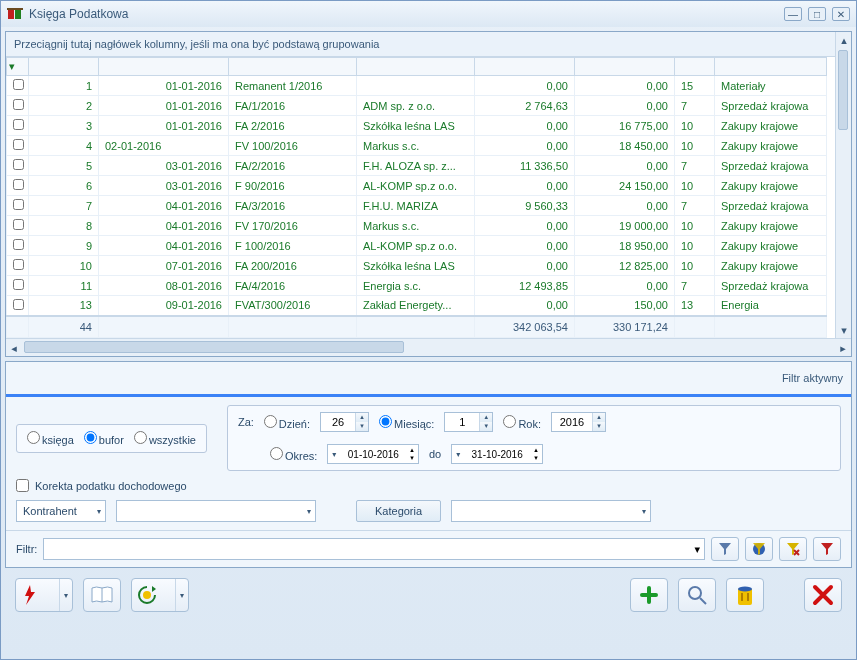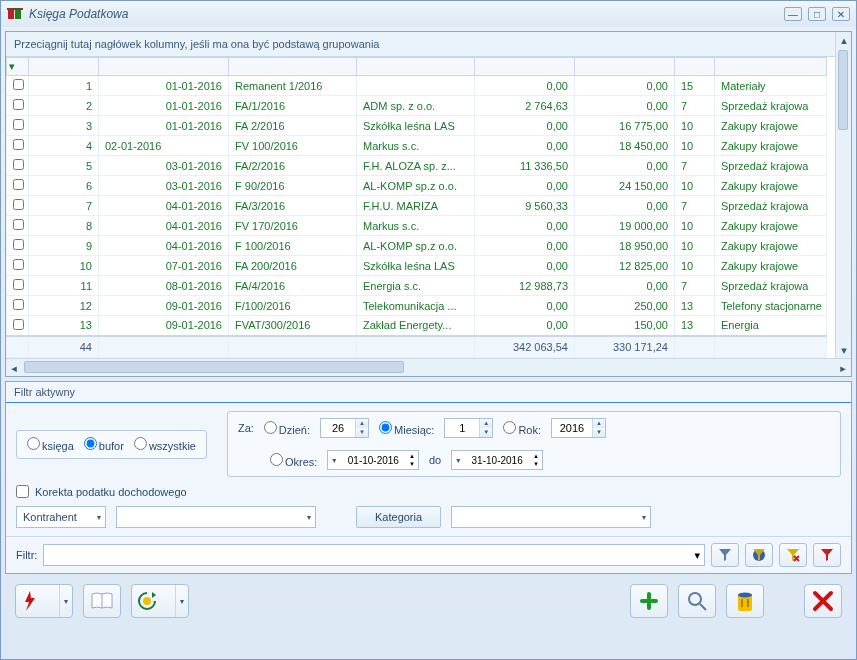--- a/index.html
+++ b/index.html
@@ -25,21 +25,21 @@
   display: flex;
   align-items: center;
   padding: 0 6px;
   background: linear-gradient(to bottom, #f0f6fc, #dce8f4);
 }
 .titlebar-icon {
   width: 16px; height: 16px;
   margin-right: 6px;
   display: inline-flex;
 }
-.titlebar-title { flex: 1; color: #3a5a7a; font-size: 12px; font-style: italic; }
+.titlebar-title { flex: 1; color: #3a5a7a; font-size: 12px; }
 .win-btns { display: flex; gap: 6px; }
 .win-btn {
   width: 18px; height: 14px;
   border: 1px solid #8aa8c8;
   background: #e8f0f8;
   border-radius: 2px;
   display: flex; align-items: center; justify-content: center;
   color: #3a5a7a;
   font-size: 10px;
   cursor: pointer;
@@ -156,23 +156,24 @@
   display: flex; align-items: center; justify-content: center;
   color: #3a5a7a;
 }
 .filter-panel {
   border: 1px solid #8aa8c8;
   background: #f0f6fc;
   padding: 0;
 }
 .filter-title {
   color: #3a5a7a;
-  padding: 4px 8px;
-  border-bottom: 1px solid #3b82f6;
+  padding: 10px 8px;
+  border-bottom: 3px solid #3b82f6;
   font-size: 11px;
+  text-align: right;
 }
 .filter-body {
   padding: 8px 10px;
   display: flex;
   flex-direction: column;
   gap: 8px;
 }
 .filter-row-1 {
   display: flex;
   align-items: center;
@@ -452,35 +453,24 @@
                 <td class="num">12 825,00</td>
                 <td>10</td>
                 <td>Zakupy krajowe</td>
               </tr>
               <tr>
                 <td class="chk-cell"><input type="checkbox" style=""></td>
                 <td class="num">11</td>
                 <td class="num" style="text-align:right">08-01-2016</td>
                 <td>FA/4/2016</td>
                 <td>Energia s.c.</td>
-                <td class="num">12 988,73</td>
+                <td class="num">12 493,85</td>
                 <td class="num">0,00</td>
                 <td>7</td>
                 <td>Sprzedaż krajowa</td>
-              </tr>
-              <tr>
-                <td class="chk-cell"><input type="checkbox" style=""></td>
-                <td class="num">12</td>
-                <td class="num" style="text-align:right">09-01-2016</td>
-                <td>F/100/2016</td>
-                <td>Telekomunikacja ...</td>
-                <td class="num">0,00</td>
-                <td class="num">250,00</td>
-                <td>13</td>
-                <td>Telefony stacjonarne</td>
               </tr>
               <tr>
                 <td class="chk-cell"><input type="checkbox" style=""></td>
                 <td class="num">13</td>
                 <td class="num" style="text-align:right">09-01-2016</td>
                 <td>FVAT/300/2016</td>
                 <td>Zakład Energety...</td>
                 <td class="num">0,00</td>
                 <td class="num">150,00</td>
                 <td>13</td>

